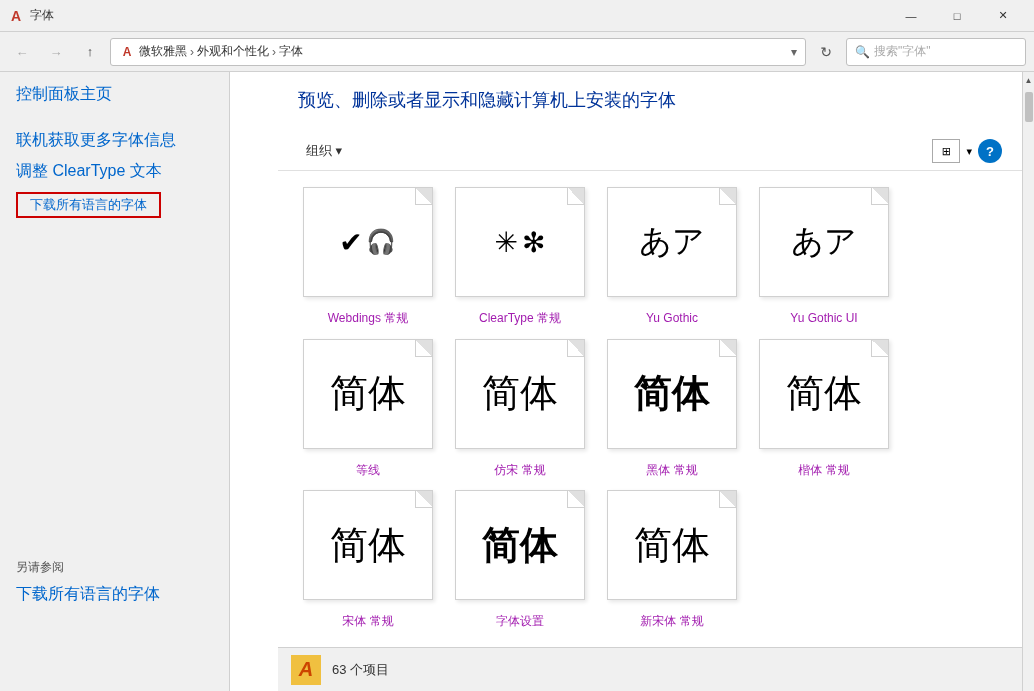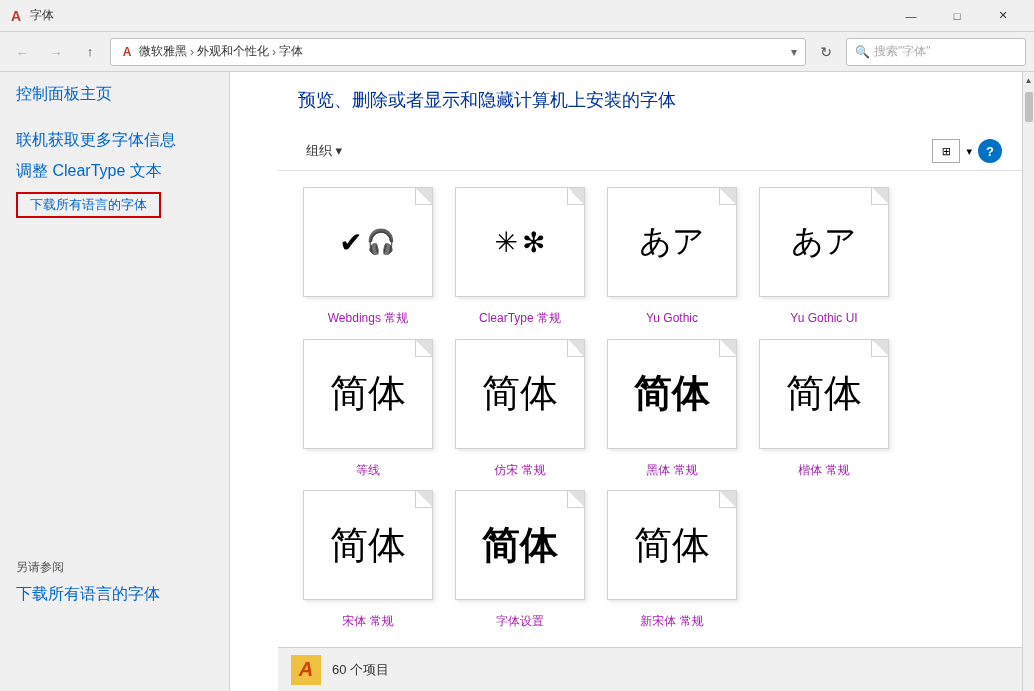--- a/index.html
+++ b/index.html
@@ -509,21 +509,21 @@
         </div>
         <div class="font-name">新宋体 常规</div>
       </div>
 
     </div>
 
     <div class="status-bar">
       <div class="status-icon">
         <div class="font-a-icon">A</div>
       </div>
-      <span class="status-text">60 个项目</span>
+      <span class="status-text">63 个项目</span>
     </div>
 
   </div>
 
   <div class="scrollbar-area">
     <div class="scroll-arrow">▲</div>
     <div class="scroll-thumb"></div>
   </div>
 
 </div>

